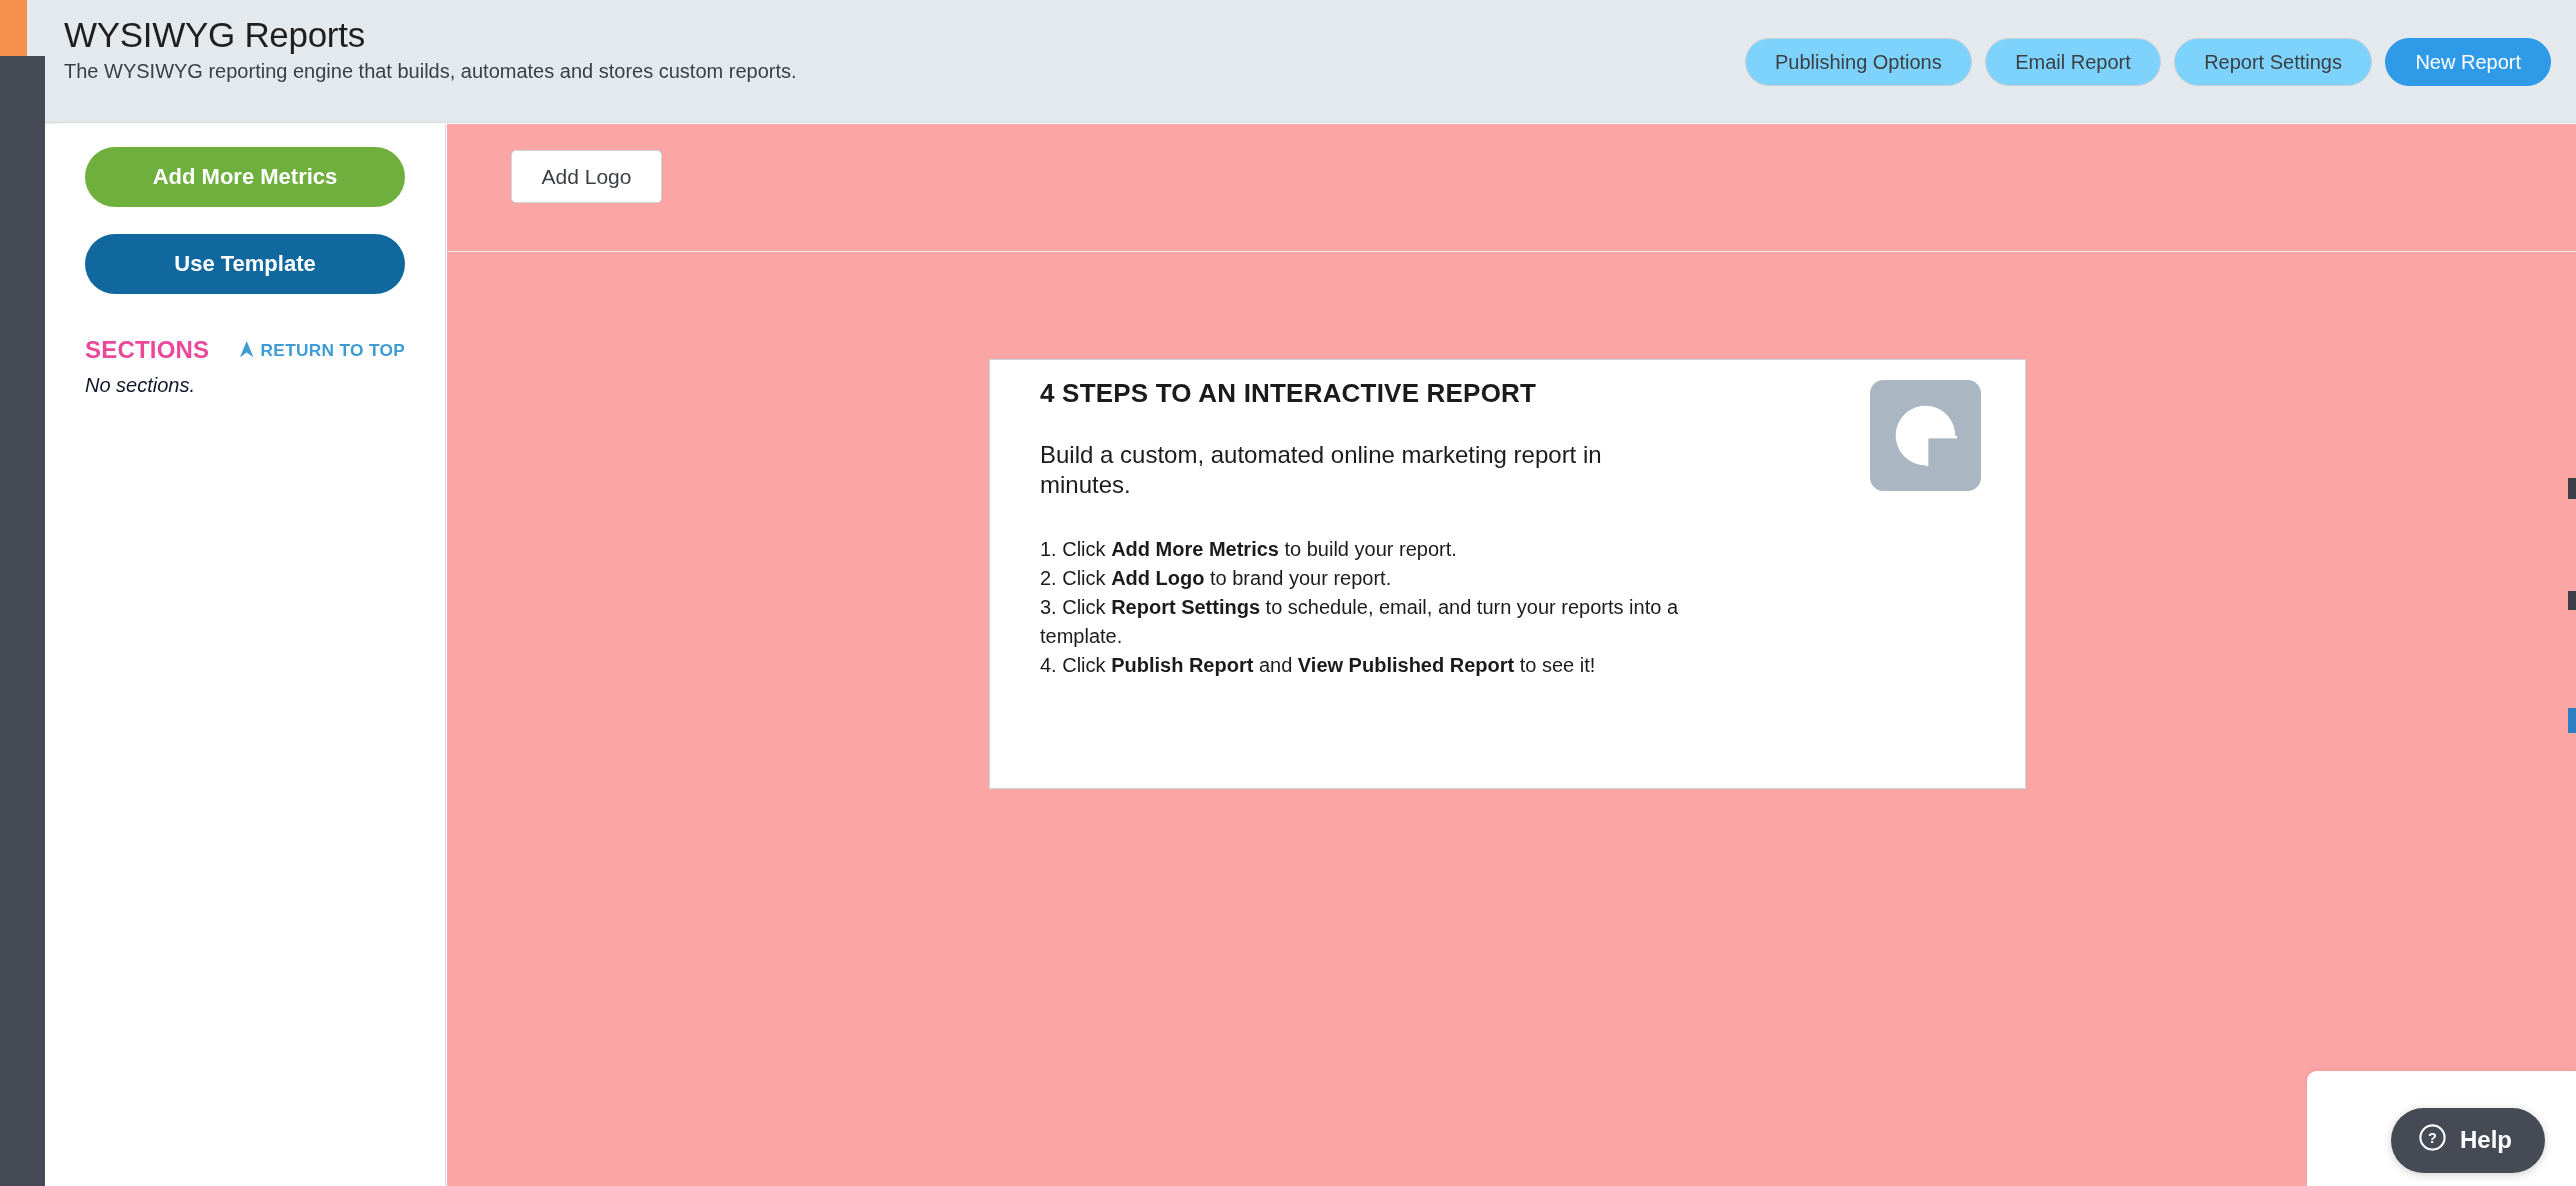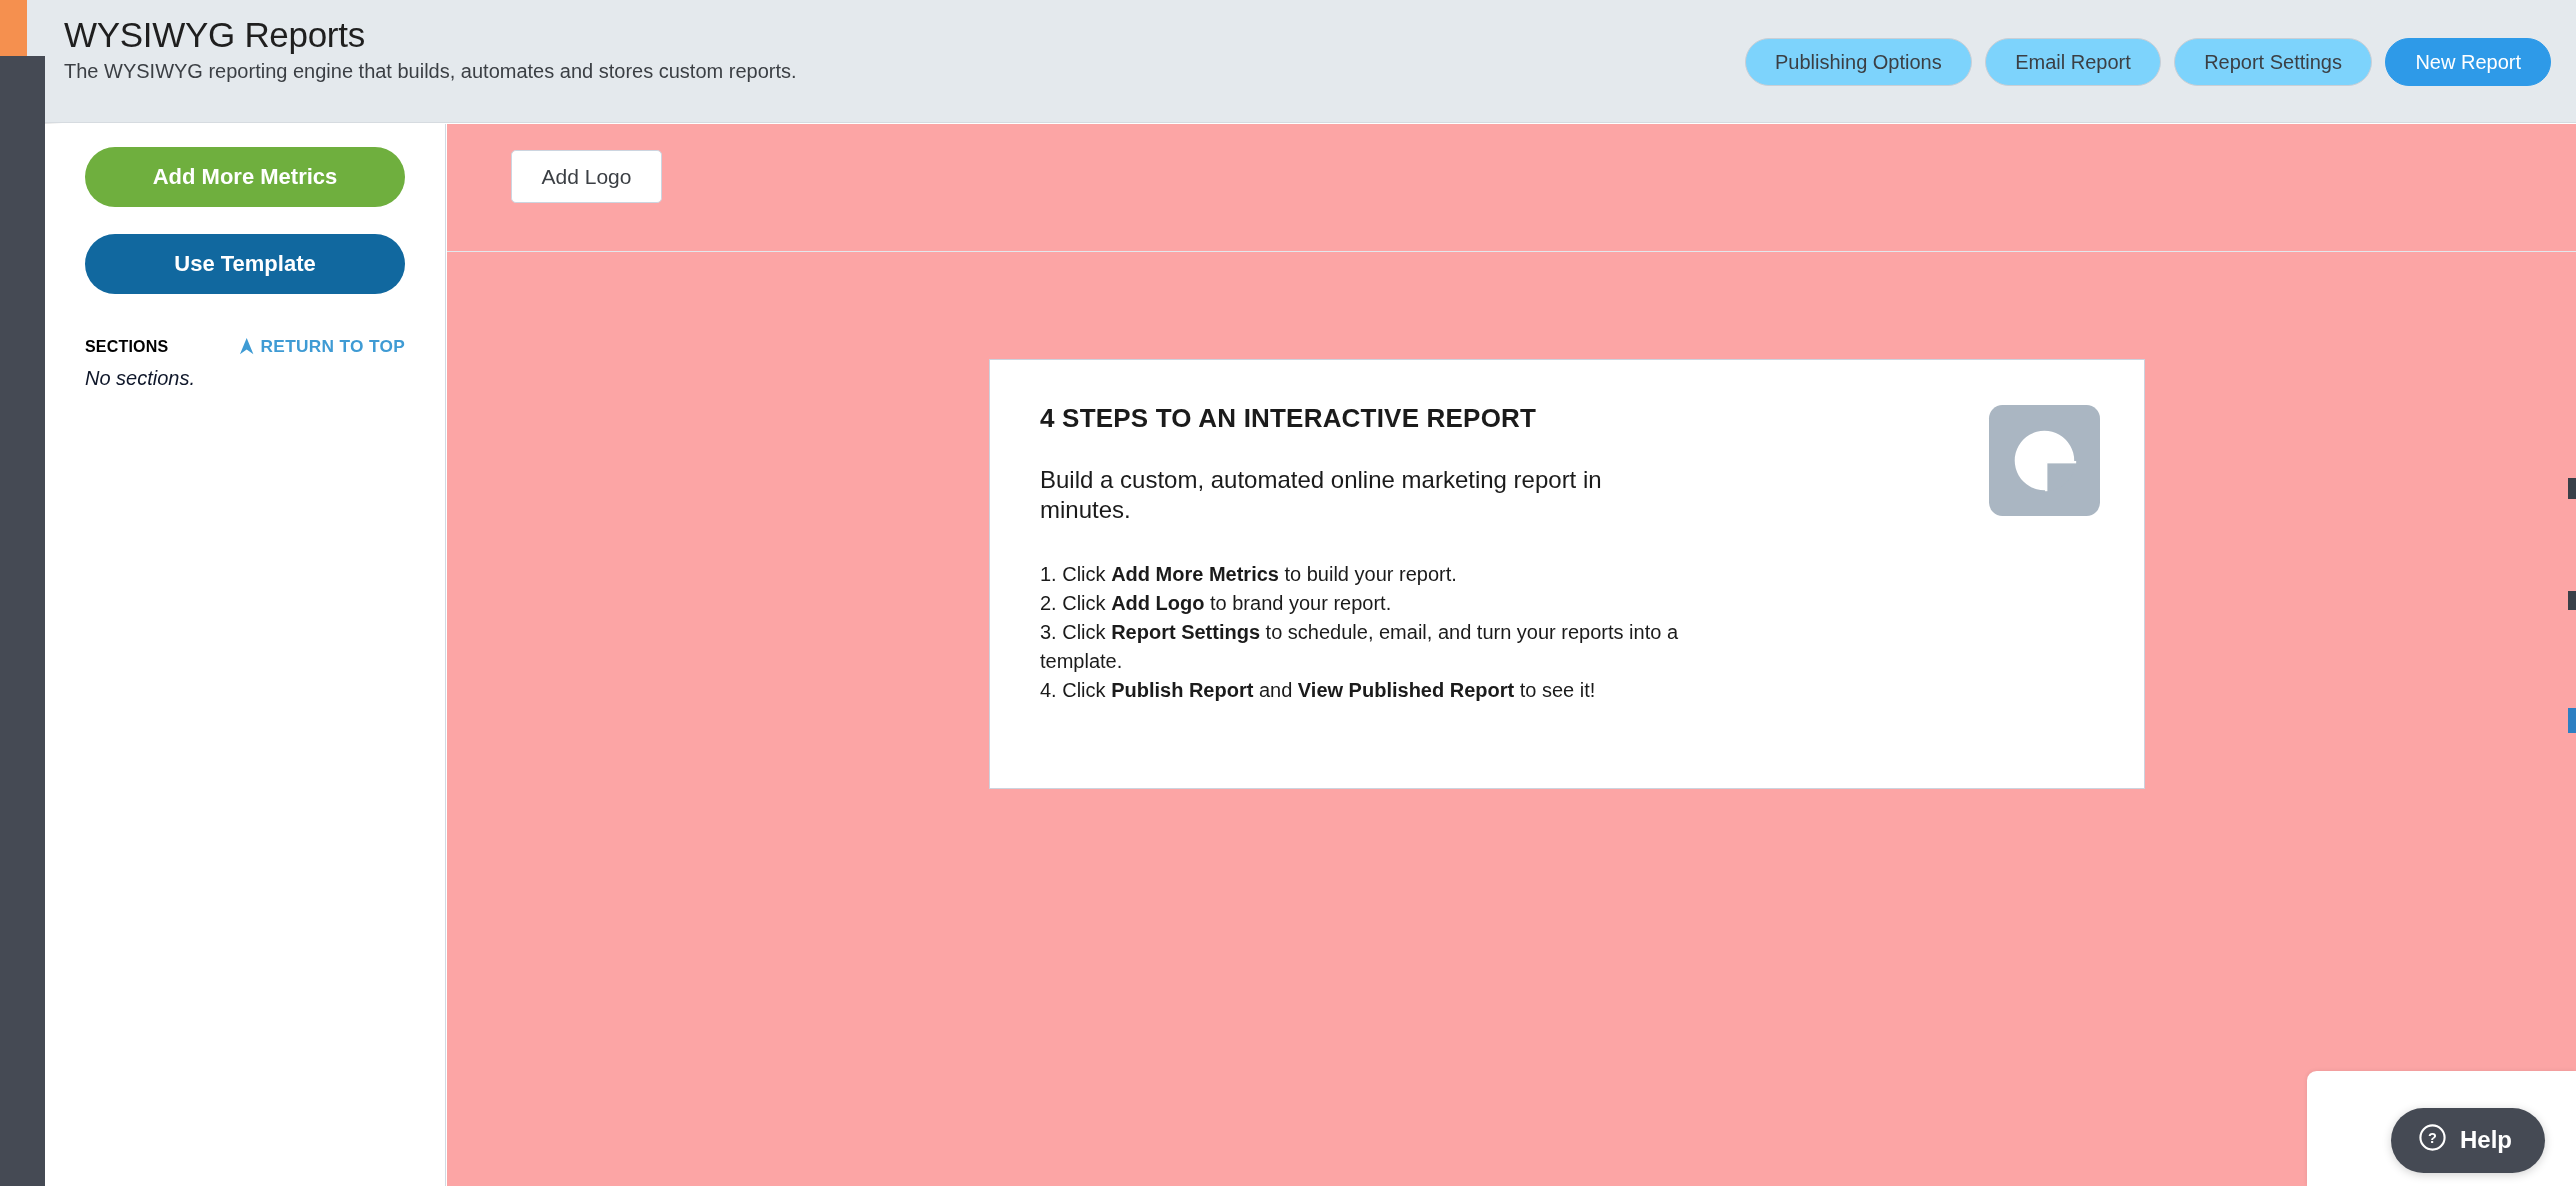--- a/index.html
+++ b/index.html
@@ -71,21 +71,21 @@
     border: none; color: #ffffff; font-size: 22px; font-weight: bold;
     cursor: pointer; font-family: "Liberation Sans", sans-serif;
   }
   .side-btn.green { background: #6faf3e; margin-bottom: 27px; }
   .side-btn.blue  { background: #11689f; }
   .sections-row {
     display: flex; align-items: center; justify-content: space-between;
     margin-top: 42px;
   }
   .sections-label {
-    font-size: 16px; font-weight: bold; color: #000000; letter-spacing: 0.2px;
+    font-size: 24px; font-weight: bold; color: #ec4899; letter-spacing: 0.2px;
   }
   .return-top {
     display: flex; align-items: center; gap: 6.7px;
     color: #3f9bd4; font-size: 17.3px; font-weight: bold; letter-spacing: 0.3px;
     cursor: pointer;
   }
   .arrow-up-icon { display: inline-block; line-height: 0; }
   .no-sections {
     margin-top: 9.6px; font-size: 20px; color: #0f172a; font-style: italic;
   }
@@ -108,23 +108,23 @@
   }
   .site-domain {
     position: absolute; right: 36px; top: 21px;
     font-size: 50px; font-weight: 300; color: #1c1c1c; letter-spacing: -0.5px;
     font-family: "DejaVu Sans", sans-serif;
   }
 
   
   .card {
     position: absolute; left: 542px; top: 235px;
-    width: 1156px; height: 430px;
+    width: 1037px; height: 430px;
     border: 1.9px solid #ccd3de; background: #ffffff;
-    padding: 43px 50px;
+    padding: 18px 50px;
   }
   .card-inner { position: relative; height: 100%; }
   .card-title {
     font-size: 26px; font-weight: bold; color: #1b1b1b;
     letter-spacing: 0.2px; margin-bottom: 31px;
   }
   .card-lead {
     font-size: 24px; color: #1b1b1b; line-height: 30px;
     max-width: 633px; margin-bottom: 35px;
   }

